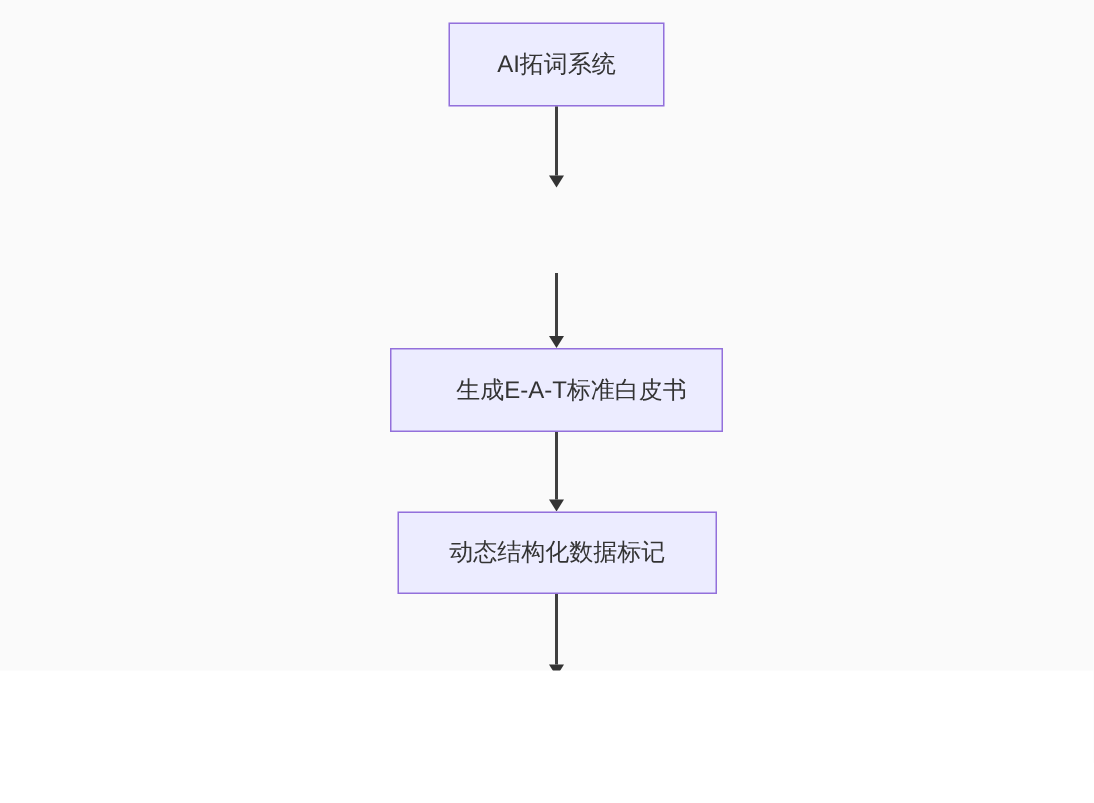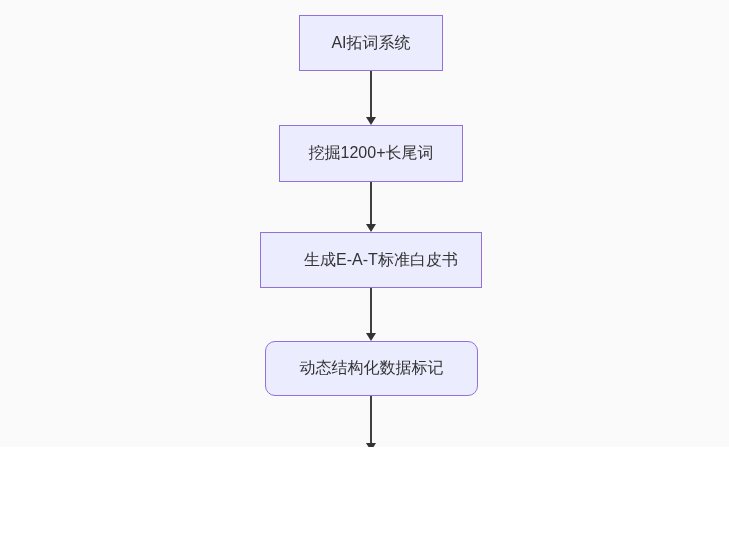--- a/index.html
+++ b/index.html
@@ -50,39 +50,36 @@
 
   <div class="node" style="left:299px; top:15px; width:144px; height:56px;">
     <span>AI拓词系统</span>
   </div>
 
   <div class="edge" style="left:366px; top:71px; height:54px;">
     <div class="edge-line" style="height:46px;"></div>
     <div class="edge-head"></div>
   </div>
 
-  <div class="node" style="left:279px; top:125px; width:184px; height:57px;">
-    <span>挖掘1200+长尾词</span>
-  </div>
 
   <div class="edge" style="left:366px; top:182px; height:50px;">
     <div class="edge-line" style="height:42px;"></div>
     <div class="edge-head"></div>
   </div>
 
   <div class="node" style="left:260px; top:232px; width:222px; height:56px;padding-left:20px;">
     <span>生成E-A-T标准白皮书</span>
   </div>
 
   <div class="edge" style="left:366px; top:288px; height:53px;">
     <div class="edge-line" style="height:45px;"></div>
     <div class="edge-head"></div>
   </div>
 
-  <div class="node" style="left:265px; top:341px; width:213px; height:55px;border-radius:10px;">
+  <div class="node" style="left:265px; top:341px; width:213px; height:55px;">
     <span>动态结构化数据标记</span>
   </div>
 
   <div class="edge" style="left:366px; top:396px; height:55px;">
     <div class="edge-line" style="height:47px;"></div>
     <div class="edge-head"></div>
   </div>
 
 
 </div>

